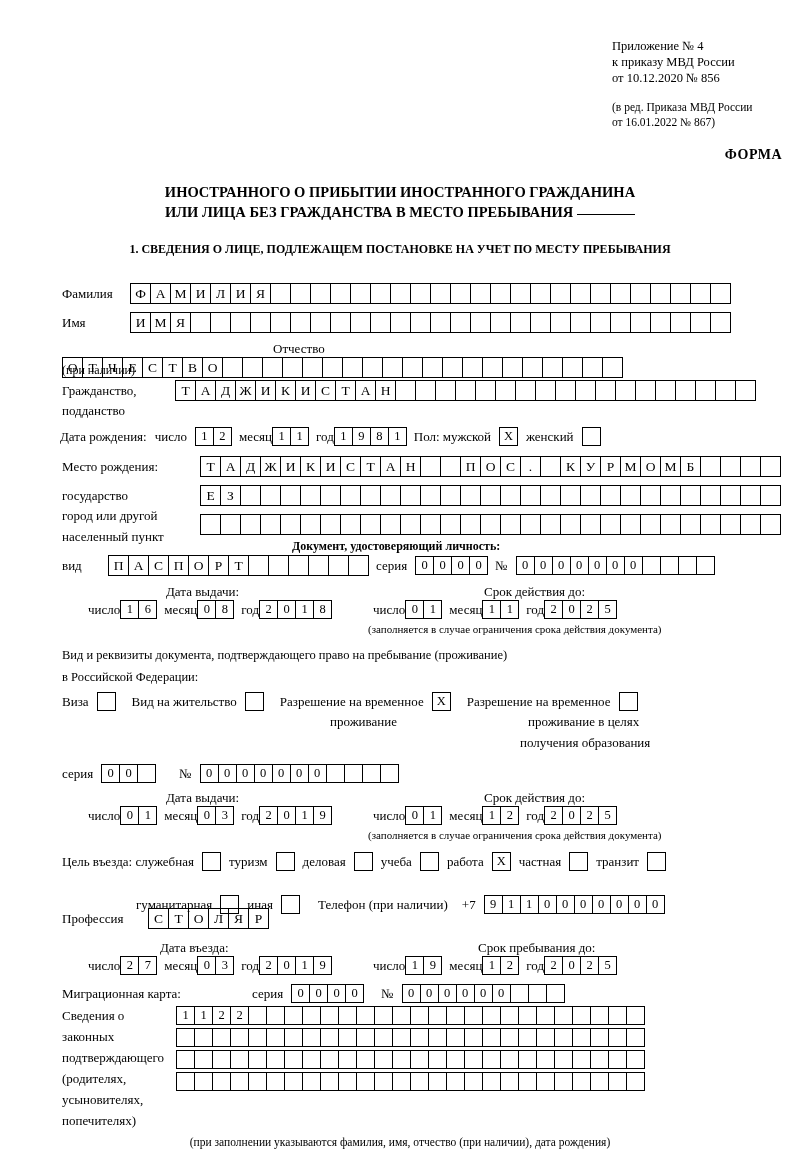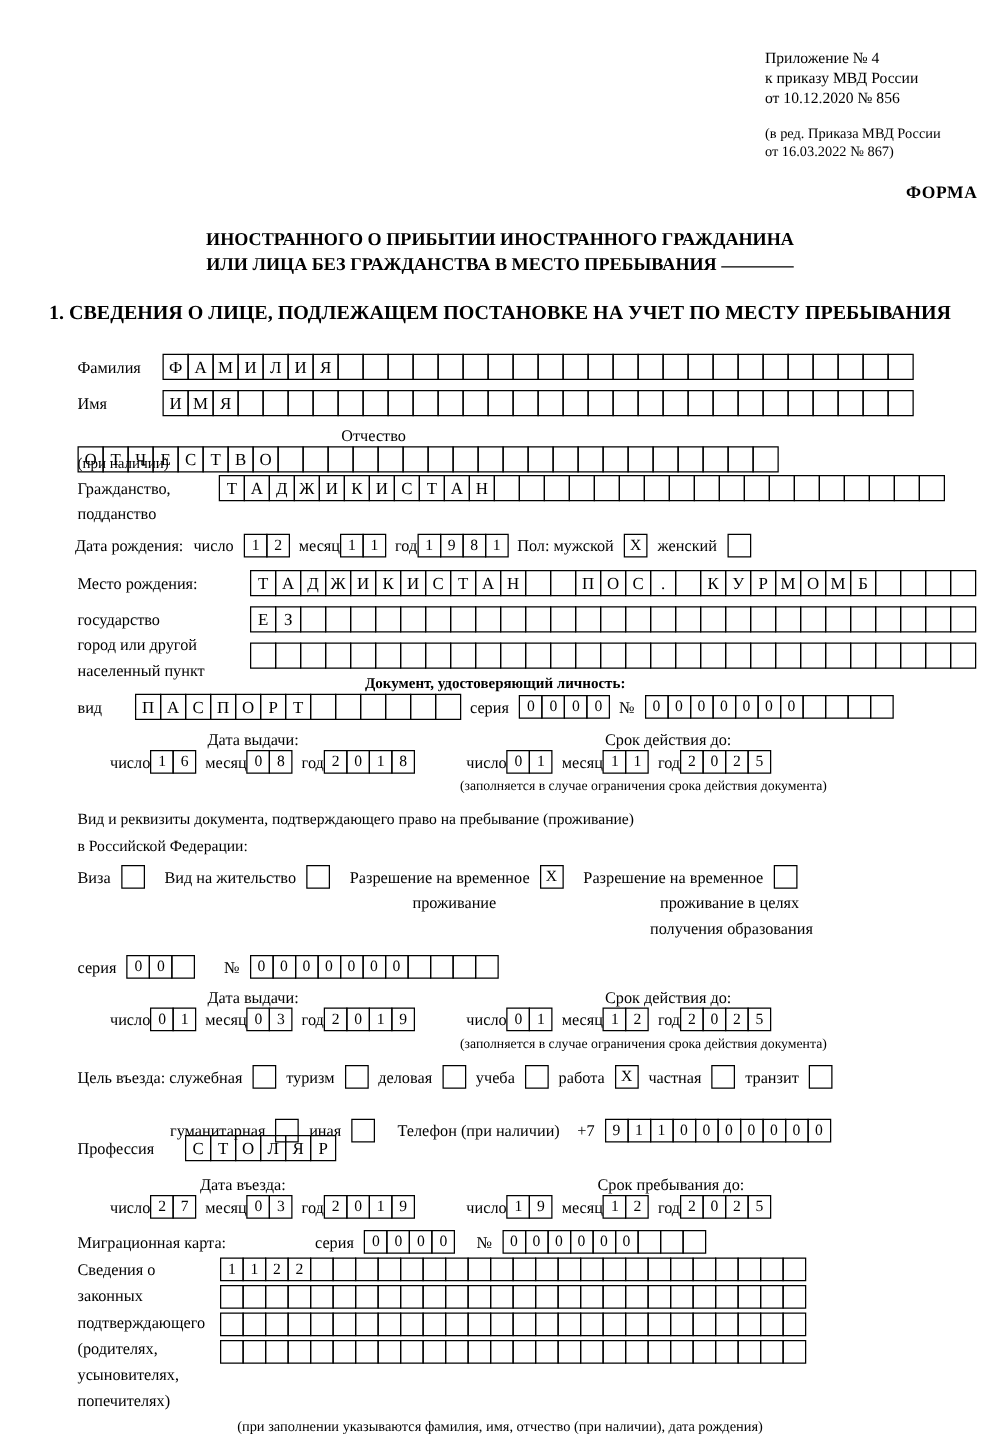--- a/index.html
+++ b/index.html
@@ -63,21 +63,21 @@
     vertical-align: 2px;
   }
 
   .section-title {
     position: absolute;
     left: 0;
     top: 242px;
     width: 800px;
     text-align: center;
     font-weight: bold;
-    font-size: 16px;
+    font-size: 12px;
   }
 
   
   .row {
     position: absolute;
     display: flex;
     align-items: center;
     white-space: nowrap;
   }
   .lbl {
@@ -136,21 +136,21 @@
 <body>
 
 <div class="page">
 
   <div class="header-right">
     <div>Приложение № 4</div>
     <div>к приказу МВД России</div>
     <div>от 10.12.2020 № 856</div>
     <div class="sub">
       <div>(в ред. Приказа МВД России</div>
-      <div>от 16.03.2022 № 867)</div>
+      <div>от 16.01.2022 № 867)</div>
     </div>
   </div>
 
   <div class="forma">ФОРМА</div>
 
   <div class="title">
     <div>ИНОСТРАННОГО О ПРИБЫТИИ ИНОСТРАННОГО ГРАЖДАНИНА</div>
     <div>
       <span>ИЛИ ЛИЦА БЕЗ ГРАЖДАНСТВА В МЕСТО ПРЕБЫВАНИЯ</span>
       <span class="underline-blank"></span>

